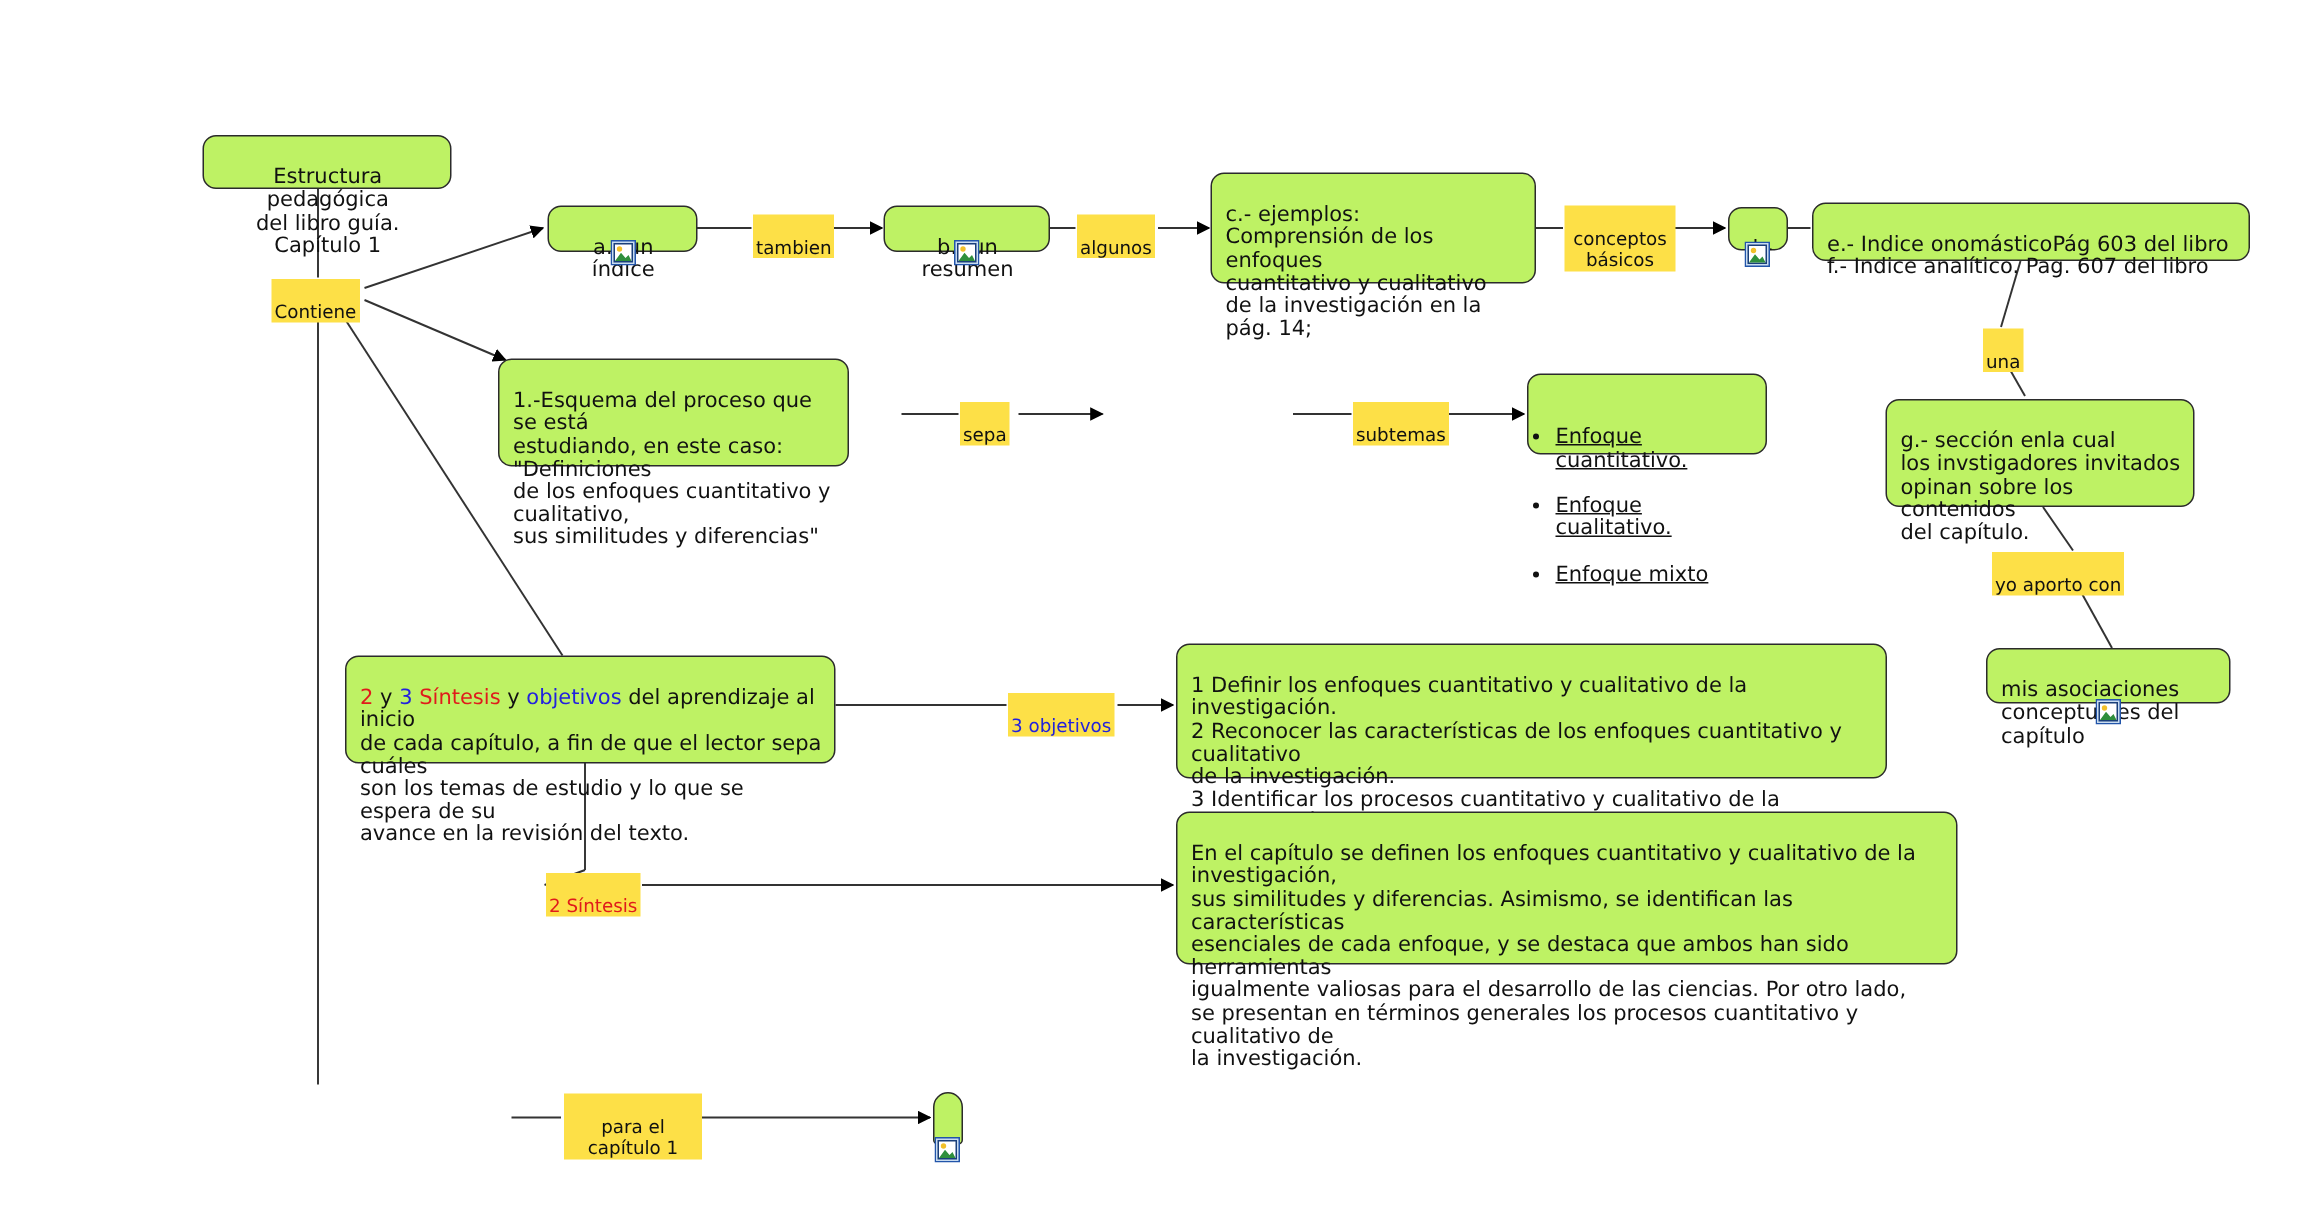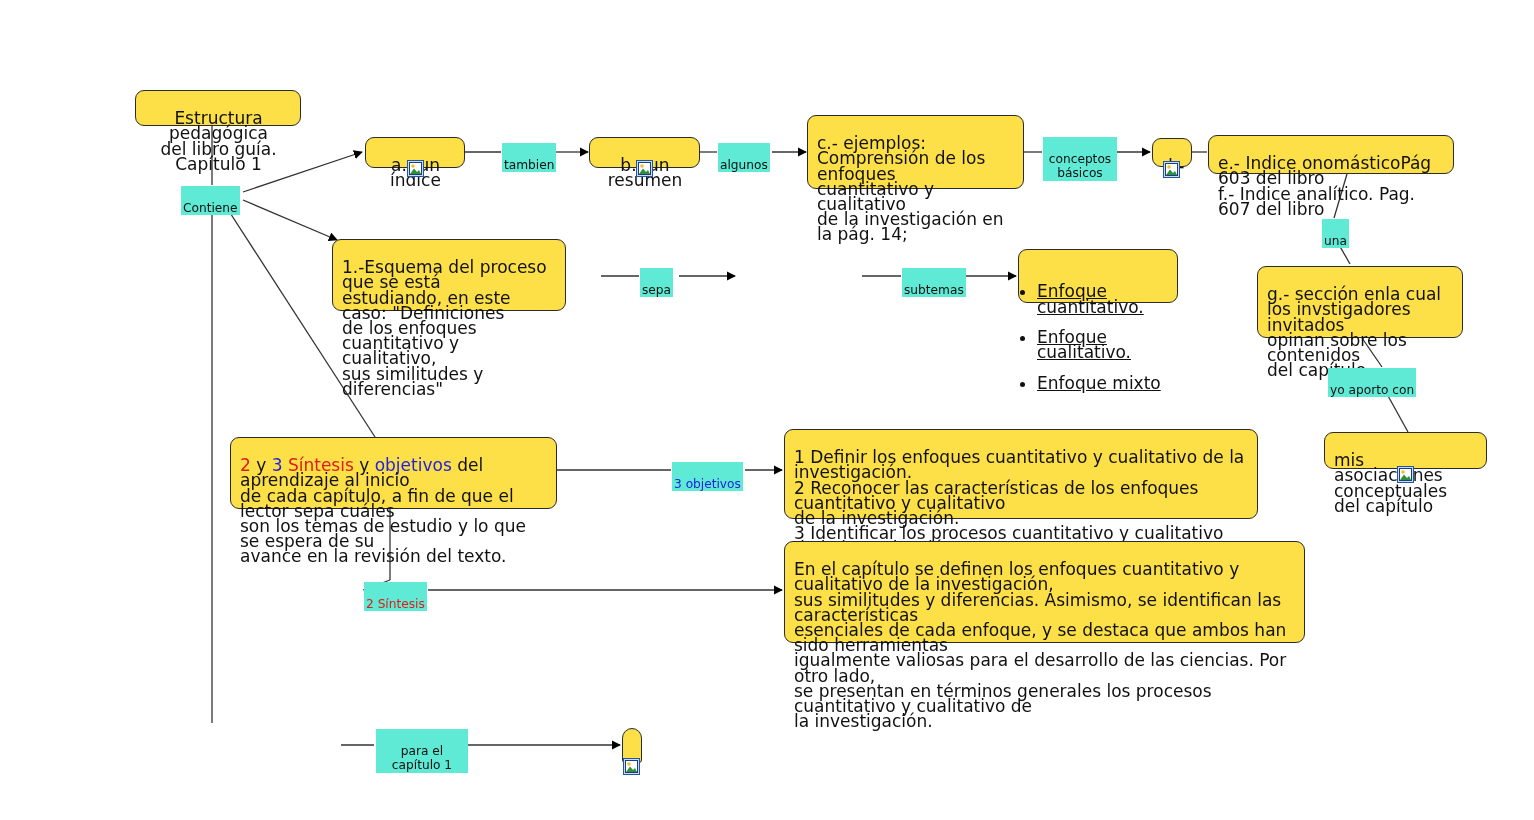--- a/index.html
+++ b/index.html
@@ -23,42 +23,42 @@
   #edges {
     position: absolute;
     left: 0; top: 0;
     width: 1534px;
     height: 820px;
     pointer-events: none;
   }
   .node {
     position: absolute;
     box-sizing: border-box;
-    background: #fde047;
+    background: #bef264;
     border: 1px solid #2b2b2b;
     border-radius: 9px;
-    font-size: 17px;
+    font-size: 14px;
     line-height: 15.2px;
     color: #111111;
     padding: 5px 8px 5px 9px;
     white-space: pre-line;
     z-index: 3;
   }
   .node.centered {
     text-align: center;
   }
   .node.blank {
     padding: 0;
   }
   .edge-label {
     position: absolute;
     font-size: 12.2px;
     line-height: 14.5px;
     color: #111111;
-    background: #5eead4;
+    background: #fde047;
     white-space: pre-line;
     text-align: center;
     z-index: 4;
     padding: 0 2px;
   }
   .edge-label.red   { color: #e01b1b; }
   .edge-label.blue  { color: #2222dd; text-align: center; }
   .res-icon {
     position: absolute;
     width: 17px;
@@ -168,21 +168,21 @@
   <div class="node centered" style="left:1152px; top:138px; width:40px; height:29px; padding-top:5px;">
     <span>d.-</span>
   </div>
   <svg class="res-icon" style="left:1163px; top:161px;" viewBox="0 0 17 17">
     <rect x="0.5" y="0.5" width="16" height="16" fill="#c9dcf0" stroke="#2255aa"></rect>
     <rect x="2.5" y="2.5" width="12" height="12" fill="#ffffff" stroke="#1a3f7a"></rect>
     <circle cx="6" cy="6" r="1.8" fill="#f2c02a"></circle>
     <path d="M 3 14 L 7 8.5 L 10 12 L 12 10 L 14 14 Z" fill="#2f8f3c"></path>
   </svg>
 
-  <div class="node" style="left:1208px; top:135px; width:246px; height:39px;">
+  <div class="node" style="left:1208px; top:135px; width:292px; height:39px;">
     <span>e.- Indice onomásticoPág 603 del libro
 f.- Indice analítico. Pag. 607 del libro</span>
   </div>
 
   <div class="node" style="left:1257px; top:266px; width:206px; height:72px;">
     <span>g.- sección enla cual
 los invstigadores invitados
 opinan sobre los contenidos
 del capítulo.</span>
   </div>

